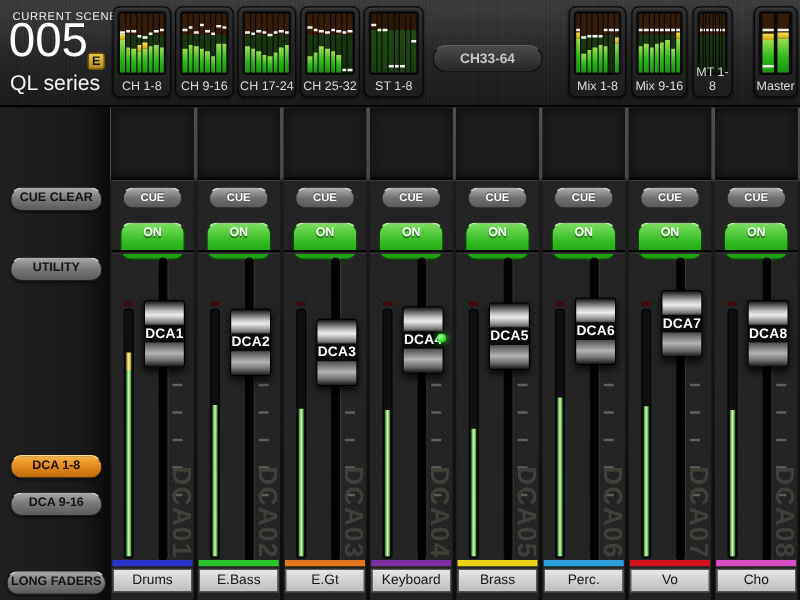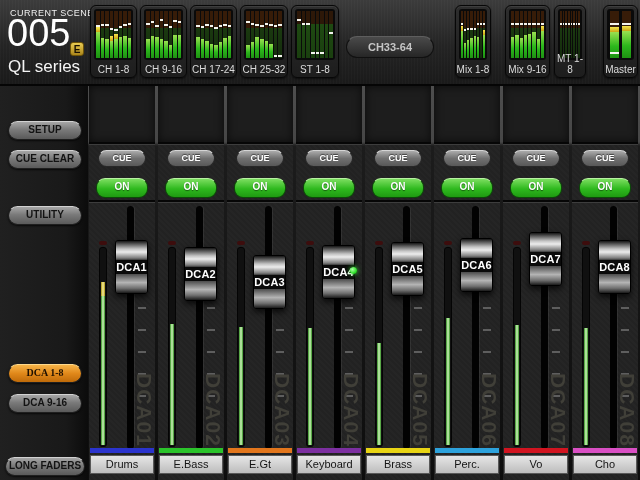--- a/index.html
+++ b/index.html
@@ -46,36 +46,36 @@
 
   
   .sidebar{position:absolute;left:0;top:86px;width:88px;height:394px;
           background:linear-gradient(90deg,#202020,#191919 75%,#0b0b0b);}
   .sbtn{position:absolute;left:8px;width:74px;height:19px;border-radius:10px;
           background:linear-gradient(180deg,#a6a6a6,#7a7a7a 45%,#5a5a5a);
           border:1px solid #1f1f1f;border-top-color:#d2d2d2;color:#131313;
           font-size:10px;font-weight:bold;text-align:center;line-height:16px;
           box-sizing:border-box;box-shadow:0 1px 2px rgba(0,0,0,.7);}
   .sbtn.orange{background:linear-gradient(180deg,#f7b448,#e0881a 50%,#bf6a09);
-          border-top-color:#ffd98c;color:#1d0f00;font-family:Liberation Serif, serif;}
+          border-top-color:#ffd98c;color:#1d0f00;}
   .sbtn.long{width:80px;left:5px;}
 
   
   .strips{position:absolute;left:88px;top:86px;width:552px;height:394px;
           background:linear-gradient(180deg,#4e4e4e 0px,#464646 56px,#1c1c1c 60px,#0d0d0d 100%);}
   .strip{position:absolute;top:0;width:66px;height:394px;background-color:#222;
           background-image:repeating-linear-gradient(45deg,rgba(255,255,255,.016) 0 2px,transparent 2px 4px);}
   .topbox{position:absolute;left:0;right:0;top:0;height:56px;background:#1d1d1d;
           box-shadow:inset 0 0 10px rgba(0,0,0,.65);}
   .divider{position:absolute;left:0;right:0;height:2px;background:#060606;border-bottom:1px solid #3d3d3d;}
   .cue-btn{position:absolute;left:9px;top:64px;width:48px;height:17px;border-radius:9px;
           background:linear-gradient(180deg,#ababab,#707070 50%,#585858);
           border:1px solid #282828;border-top-color:#d4d4d4;color:#fff;font-size:9px;font-weight:bold;
           text-align:center;line-height:14px;box-sizing:border-box;text-shadow:0 -1px 1px rgba(0,0,0,.6);}
-  .on-btn{position:absolute;left:7px;top:92px;width:52px;height:20px;border-radius:9px;
+  .on-btn{position:absolute;left:7px;top:92px;width:52px;height:30px;border-radius:9px;
           background:linear-gradient(180deg,#7cde60,#2eb91e 55%,#1f9a12);
           border:1px solid #0c4a08;border-top-color:#b8f2a2;color:#fff;font-size:10px;font-weight:bold;
           text-align:center;line-height:15px;box-sizing:border-box;text-shadow:0 1px 1px rgba(0,0,0,.5);}
   .peak-led{position:absolute;left:10px;top:155px;width:8px;height:4px;border-radius:2px;background:#3d0d0d;}
   .meter-track{position:absolute;left:10px;top:161px;width:8px;height:200px;background:#101010;
           border:1px solid #040404;border-radius:3px;box-sizing:border-box;}
   .meter-bar{position:absolute;left:1px;right:1px;bottom:1px;
           background:linear-gradient(90deg,#2f8c1e,#d4fac0 50%,#2f8c1e);}
   .meter-ytip{position:absolute;left:1px;right:1px;height:14px;
           background:linear-gradient(90deg,#a6930f,#faf0a0 50%,#a6930f);}
@@ -289,21 +289,21 @@
               <div class="mmark" style="top: 45%;"></div>
             </div>
           </div>
           <div class="mlabel">ST 1-8</div>
         </div>
       </div>
 
     <div class="bank inactive">CH33-64</div>
 
     <div id="blocks-right">
-        <div class="meter-block" style="left: 455px; width: 36px;">
+        <div class="meter-block" style="left: 455px; width: 46px;">
           <div class="meter-area">
             <div class="mcol">
               <div class="mfill" style="height: 58%;"></div>
               <div class="myellow" style="bottom: 58%;"></div>
               <div class="mmark" style="top: 25%;"></div>
             </div>
             <div class="mcol">
               <div class="mfill" style="height: 32%;"></div>
               <div class="mmark" style="top: 38%;"></div>
             </div>
@@ -414,21 +414,20 @@
               <div class="myellow" style="bottom: 58%;"></div>
               <div class="mmark" style="top: 25%;"></div>
             </div>
           </div>
           <div class="mlabel">Master</div>
         </div>
       </div>
   </div>
 
   <div class="sidebar">
-    <div class="sbtn" style="top:35px">SETUP</div>
     <div class="sbtn" style="top:64px">CUE CLEAR</div>
     <div class="sbtn" style="top:120px">UTILITY</div>
     <div class="sbtn orange" style="top:278px">DCA 1-8</div>
     <div class="sbtn" style="top:308px">DCA 9-16</div>
     <div class="sbtn long" style="top:371px">LONG FADERS</div>
   </div>
 
   <div class="strips" id="strips">
       <div class="strip" style="left: 1px;">
         <div class="topbox"></div>

